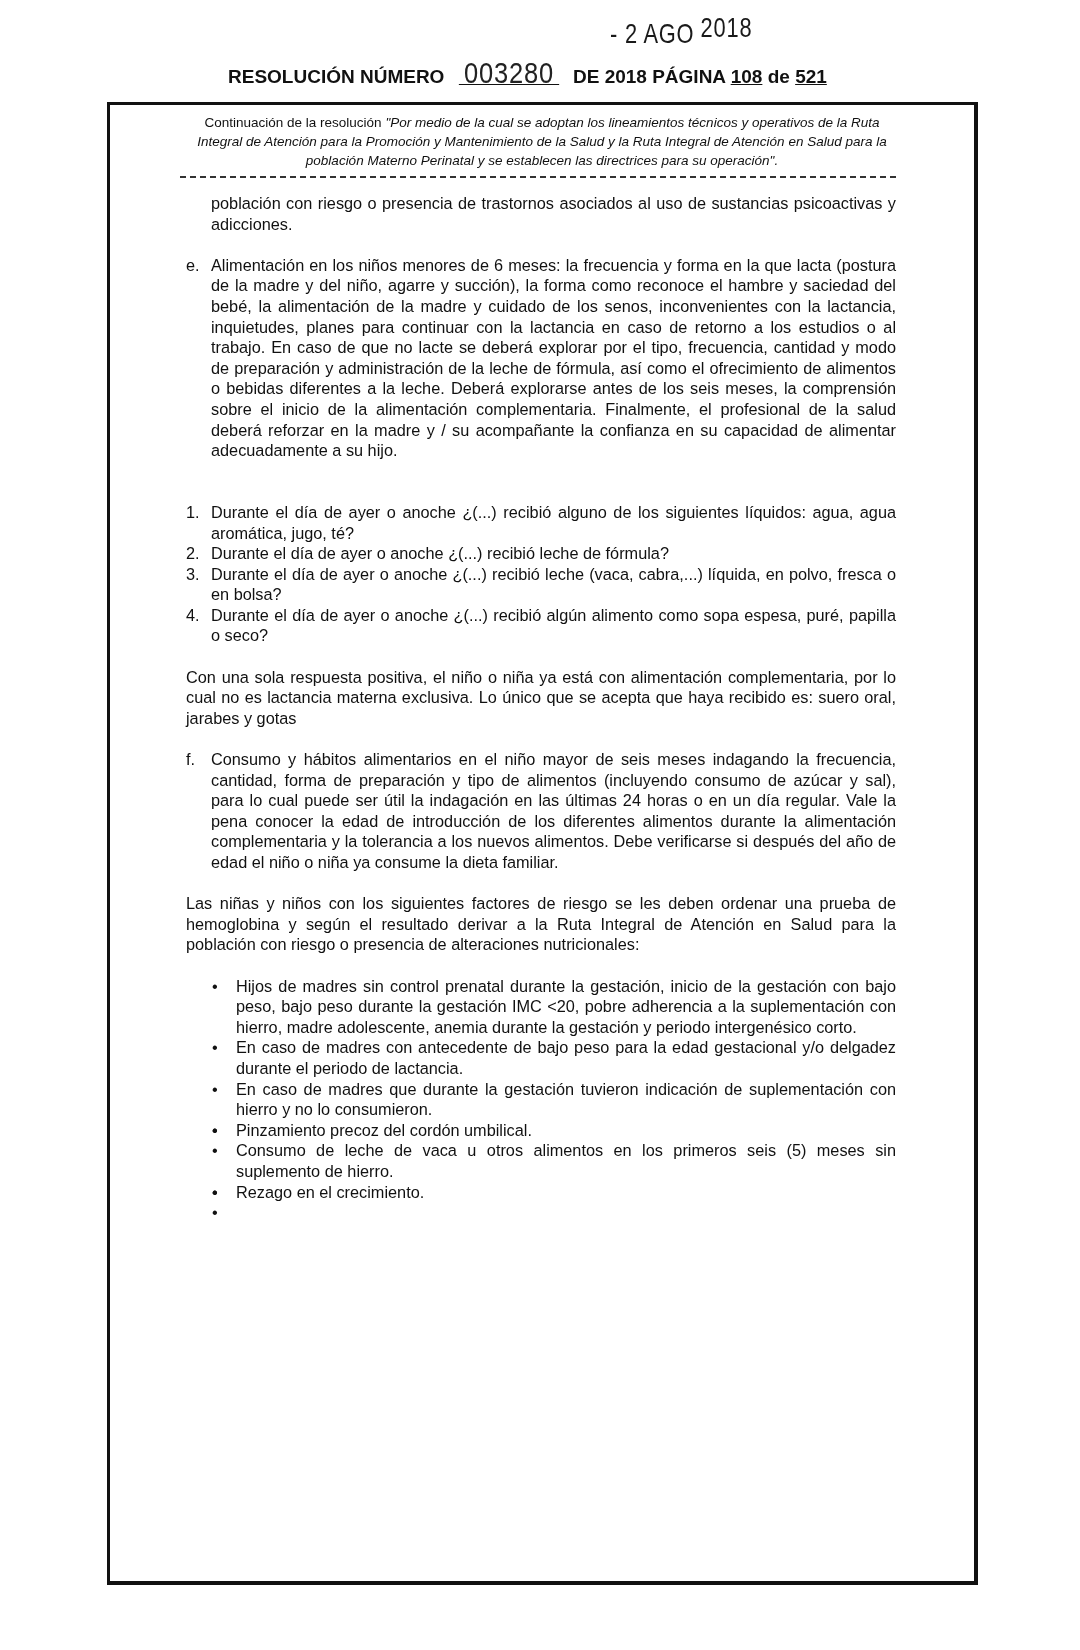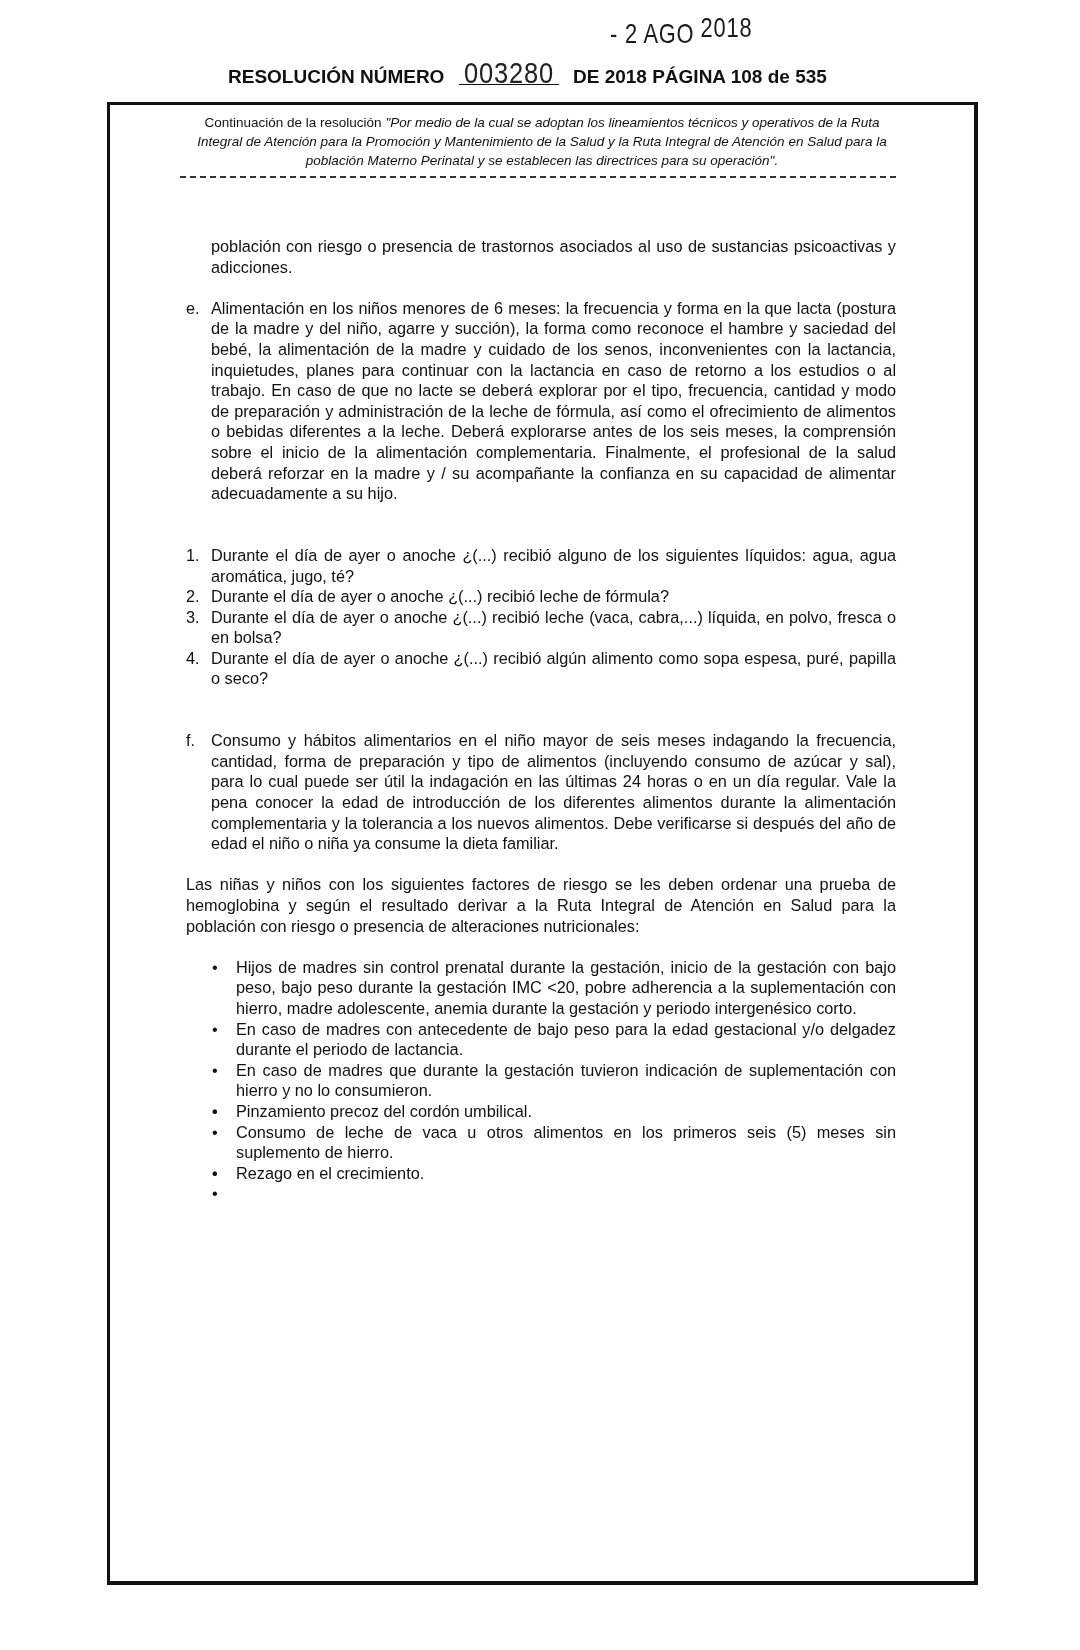--- a/index.html
+++ b/index.html
@@ -5,30 +5,30 @@
   html, body { margin:0; padding:0; background:#ffffff; }
   body { width:1080px; height:1650px; position:relative; overflow:hidden;
          font-family:"Liberation Sans", sans-serif; color:#111; }
   .topline { position:absolute; left:0; top:0; width:916px; height:100px; }
   .stamp { position:absolute; left:610px; top:18px; font-size:28px; letter-spacing:1px;
            transform:scaleX(0.78); transform-origin:left top; font-weight:normal; color:#1a1a1a; }
   .stamp .yr { position:relative; top:-6px; margin-left:8px; }
   .res-title { position:absolute; left:228px; top:62px; font-size:19px; font-weight:bold; white-space:nowrap; }
   .res-title .num { display:inline-block; width:118px; border-bottom:1.5px solid #111; text-align:center;
                     font-size:30px; font-weight:normal; line-height:22px; transform:scaleX(0.85); color:#222; letter-spacing:1px; }
-  .res-title .u { }
+  .res-title .u { text-decoration:underline; }
   .frame { position:absolute; left:107px; top:102px; width:864px; height:1476px;
            border:3px solid #111; border-right-width:4px; border-bottom-width:4px; }
   .header-block { position:absolute; left:0; top:8px; width:864px; text-align:center;
                   font-size:13.5px; line-height:19px; }
   .header-block .it { font-style:italic; }
   .dashes { position:absolute; left:70px; top:71px; width:716px; border-top:2px dashed #333; }
   .body-text { position:absolute; left:76px; top:88px; width:710px; font-size:16.3px; line-height:20.6px; }
   p { margin:0; text-align:justify; }
-  .ind { padding-left:25px;margin-top:43px; }
+  .ind { padding-left:25px; }
   .gap { height:20.6px; }
   .item { position:relative; padding-left:25px; text-align:justify; }
   .item .lbl { position:absolute; left:0; top:0; }
   .nlist { margin:0; padding:0; list-style:none; }
   .nlist li { position:relative; padding-left:25px; text-align:justify; }
   .nlist li .n { position:absolute; left:0; top:0; }
   .blist { margin:0; padding:0; list-style:none; padding-left:26px; }
   .blist li { position:relative; padding-left:24px; text-align:justify; }
   .blist li .b { position:absolute; left:0; top:0; }
 </style>
@@ -38,21 +38,21 @@
 <div class="topline">
   <div class="stamp">
     <span>- 2 AGO</span><span class="yr">2018</span>
   </div>
   <div class="res-title">
     <span>RESOLUCIÓN NÚMERO</span>
     <span class="num">003280</span>
     <span>DE 2018 PÁGINA</span>
     <span class="u">108</span>
     <span>de</span>
-    <span class="u">535</span>
+    <span class="u">521</span>
   </div>
 </div>
 
 <div class="frame">
   <div class="header-block">
     <div style="width:716px;margin:0 auto;">
       <span>Continuación de la resolución </span><span class="it">"Por medio de la cual se adoptan los lineamientos técnicos y operativos de la Ruta Integral de Atención para la Promoción y Mantenimiento de la Salud y la Ruta Integral de Atención en Salud para la población Materno Perinatal y se establecen las directrices para su operación".</span>
     </div>
   </div>
   <div class="dashes"></div>
@@ -70,20 +70,21 @@
     <div class="gap"></div>
 
     <ul class="nlist">
       <li><span class="n">1.</span><span>Durante el día de ayer o anoche ¿(...) recibió alguno de los siguientes líquidos: agua, agua aromática, jugo, té?</span></li>
       <li><span class="n">2.</span><span>Durante el día de ayer o anoche ¿(...) recibió leche de fórmula?</span></li>
       <li><span class="n">3.</span><span>Durante el día de ayer o anoche ¿(...) recibió leche (vaca, cabra,...) líquida, en polvo, fresca o en bolsa?</span></li>
       <li><span class="n">4.</span><span>Durante el día de ayer o anoche ¿(...) recibió algún alimento como sopa espesa, puré, papilla o seco?</span></li>
     </ul>
     <div class="gap"></div>
 
+    <p>Con una sola respuesta positiva, el niño o niña ya está con alimentación complementaria, por lo cual no es lactancia materna exclusiva. Lo único que se acepta que haya recibido es: suero oral, jarabes y gotas</p>
     <div class="gap"></div>
 
     <div class="item">
       <span class="lbl">f.</span>
       <span>Consumo y hábitos alimentarios en el niño mayor de seis meses indagando la frecuencia, cantidad, forma de preparación y tipo de alimentos (incluyendo consumo de azúcar y sal), para lo cual puede ser útil la indagación en las últimas 24 horas o en un día regular. Vale la pena conocer la edad de introducción de los diferentes alimentos durante la alimentación complementaria y la tolerancia a los nuevos alimentos. Debe verificarse si después del año de edad el niño o niña ya consume la dieta familiar.</span>
     </div>
     <div class="gap"></div>
 
     <p>Las niñas y niños con los siguientes factores de riesgo se les deben ordenar una prueba de hemoglobina y según el resultado derivar a la Ruta Integral de Atención en Salud para la población con riesgo o presencia de alteraciones nutricionales:</p>
     <div class="gap"></div>

